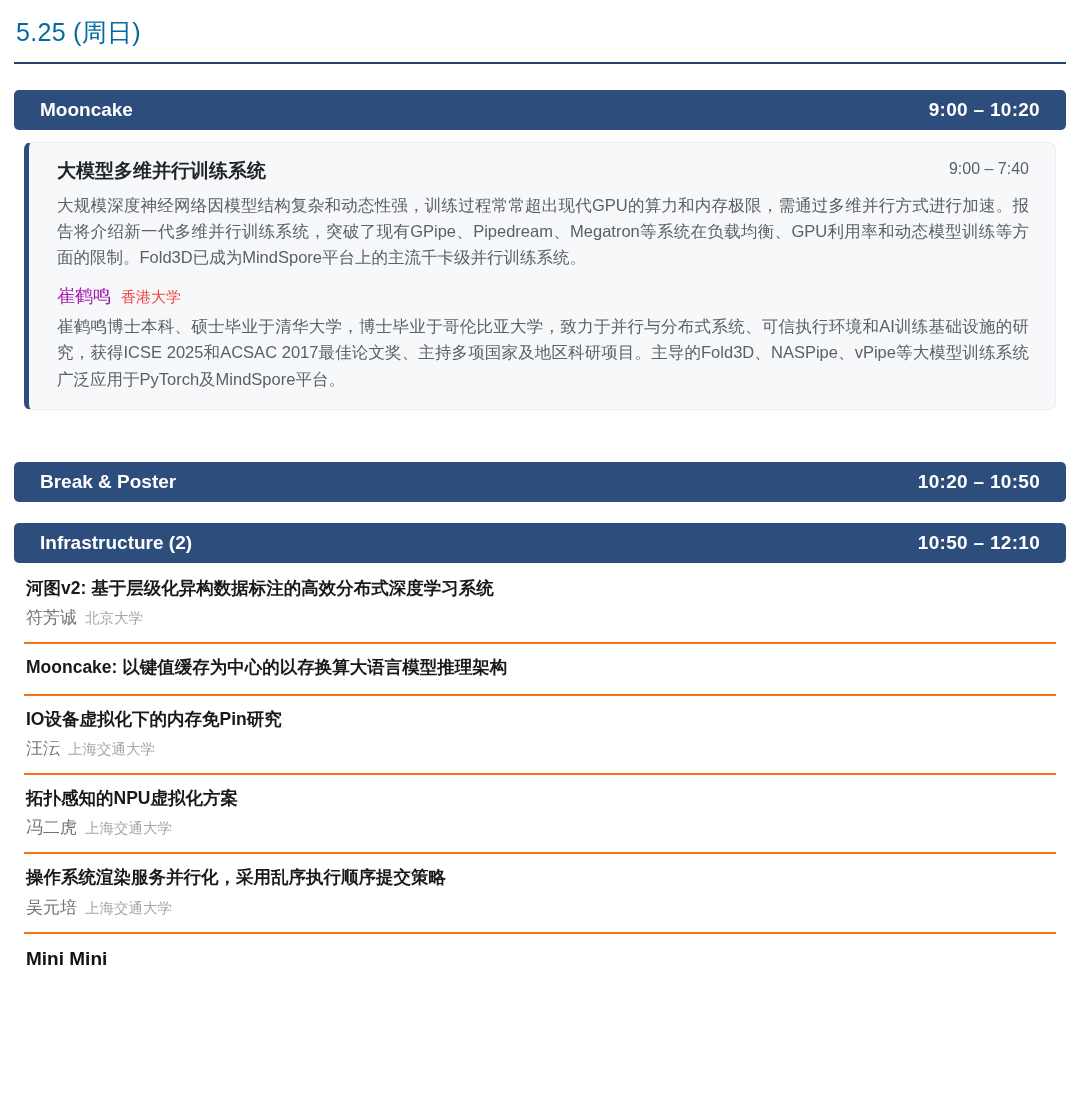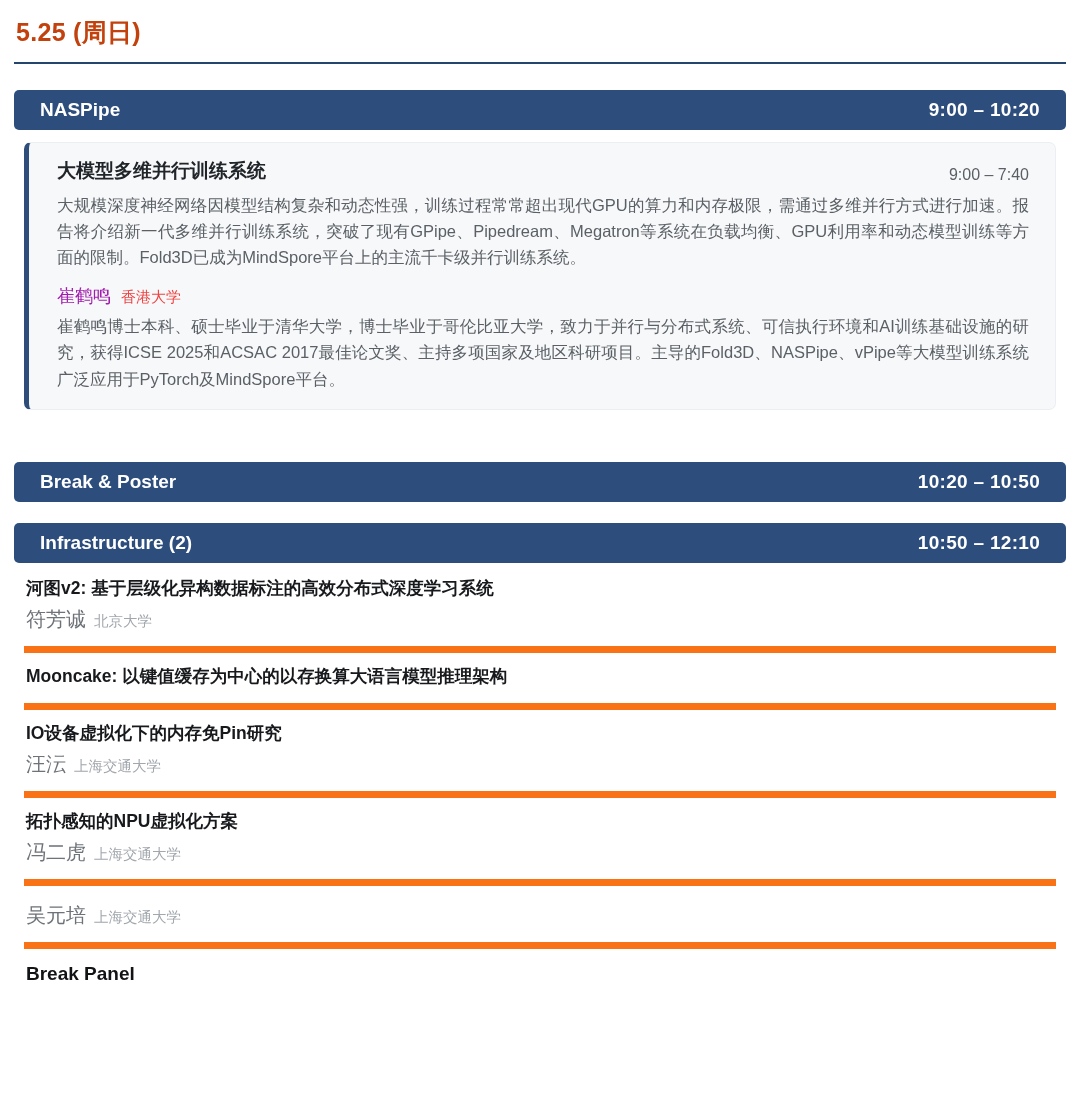--- a/index.html
+++ b/index.html
@@ -6,69 +6,69 @@
   html, body { margin: 0; padding: 0; }
   body {
     width: 1080px; height: 1109px; overflow: hidden;
     background: #ffffff;
     font-family: "Liberation Sans", "DejaVu Sans", sans-serif;
     color: #212529;
   }
   .wrap { padding: 10px 14px 0 14px; }
 
   .date-heading {
-    color: #c2410c; font-size: 25px; font-weight: 700;
+    color: #0369a1; font-size: 25px; font-weight: 400;
     margin: 6px 0 13px 2px; letter-spacing: 0.3px;
   }
   .date-rule { border: none; border-top: 2px solid #23456e; margin: 0 0 26px 0; }
 
   .session-bar {
     background: #2d4d7d; border-radius: 5px; color: #ffffff;
     display: flex; justify-content: space-between; align-items: center;
     padding: 9px 26px; font-size: 19px; font-weight: 700;
   }
   .session-bar .bar-time { font-weight: 700; letter-spacing: 0.3px; white-space: nowrap; }
 
   .talk-card {
     background: #f7f8f9; border: 1px solid #eceff2;
     border-left: 5px solid #2e4d7a; border-radius: 7px;
     margin: 12px 10px 14px 10px; padding: 15px 26px 17px 28px;
   }
-  .card-head { display: flex; justify-content: space-between; align-items: flex-end; gap: 24px; }
+  .card-head { display: flex; justify-content: space-between; align-items: flex-start; gap: 24px; }
   .card-title { font-size: 19px; font-weight: 700; color: #212529; margin: 0; line-height: 1.35; }
   .card-time { font-size: 16px; color: #5a5f66; white-space: nowrap; padding-top: 2px; }
   .abstract { font-size: 16.5px; color: #5b6066; line-height: 1.6; margin: 8px 0 0 0; text-align: justify; }
   .speaker-row { margin-top: 13px; }
   .speaker-name { font-size: 18px; color: #a21caf; }
   .speaker-affil { font-size: 15px; color: #ef4444; margin-left: 10px; }
   .bio { margin-top: 5px; }
 
   .gap-before-break { height: 38px; }
   .gap-between-bars { height: 21px; }
 
   .talk-list { margin: 2px 10px 0 10px; }
-  .list-item { padding: 11px 2px 13px 2px; border-bottom: 7px solid #f97316; }
+  .list-item { padding: 11px 2px 13px 2px; border-bottom: 2px solid #f97316; }
   .item-title { font-size: 17.5px; font-weight: 700; color: #17191c; line-height: 1.45; margin: 0; }
   .item-speaker { margin-top: 5px; }
-  .item-speaker .speaker-name { font-size: 20px; color: #6e7379; }
+  .item-speaker .speaker-name { font-size: 17px; color: #6e7379; }
   .item-speaker .speaker-affil { font-size: 14.5px; color: #a2a7ad; margin-left: 8px; }
 
   .mini-panel-row { padding: 14px 2px 10px 2px; }
   .mini-title { font-size: 19px; font-weight: 700; color: #111315; margin: 0; }
 </style>
 </head>
 <body>
 
 <div class="wrap">
 
   <h1 class="date-heading">5.25 (周日)</h1>
   <hr class="date-rule">
 
   <div class="session-bar">
-    <span class="bar-label">NASPipe</span>
+    <span class="bar-label">Mooncake</span>
     <span class="bar-time">9:00 – 10:20</span>
   </div>
 
   <div class="talk-card">
     <div class="card-head">
       <h2 class="card-title">大模型多维并行训练系统</h2>
       <span class="card-time">9:00 – 7:40</span>
     </div>
     <p class="abstract">大规模深度神经网络因模型结构复杂和动态性强，训练过程常常超出现代GPU的算力和内存极限，需通过多维并行方式进行加速。报告将介绍新一代多维并行训练系统，突破了现有GPipe、Pipedream、Megatron等系统在负载均衡、GPU利用率和动态模型训练等方面的限制。Fold3D已成为MindSpore平台上的主流千卡级并行训练系统。</p>
     <div class="speaker-row">
@@ -113,24 +113,25 @@
     </div>
 
     <div class="list-item">
       <p class="item-title">拓扑感知的NPU虚拟化方案</p>
       <div class="item-speaker">
         <span class="speaker-name">冯二虎</span><span class="speaker-affil">上海交通大学</span>
       </div>
     </div>
 
     <div class="list-item">
+      <p class="item-title">操作系统渲染服务并行化，采用乱序执行顺序提交策略</p>
       <div class="item-speaker">
         <span class="speaker-name">吴元培</span><span class="speaker-affil">上海交通大学</span>
       </div>
     </div>
 
     <div class="mini-panel-row">
-      <p class="mini-title">Break Panel</p>
+      <p class="mini-title">Mini Mini</p>
     </div>
 
   </div>
 
 </div>
 
 </body></html>

